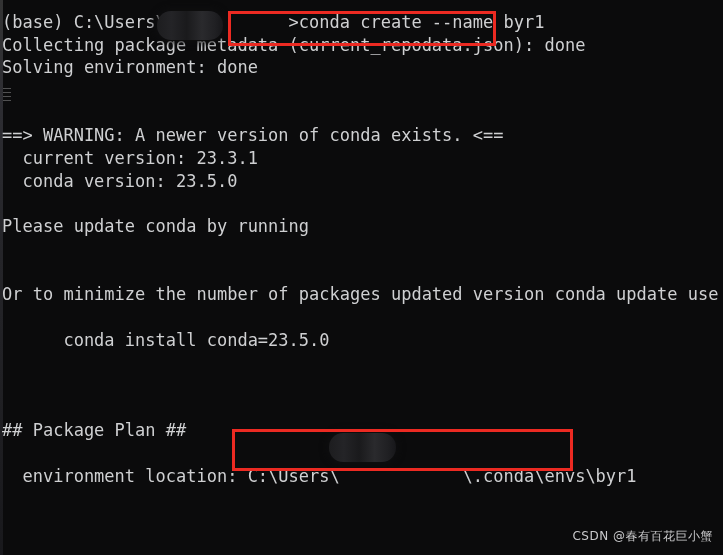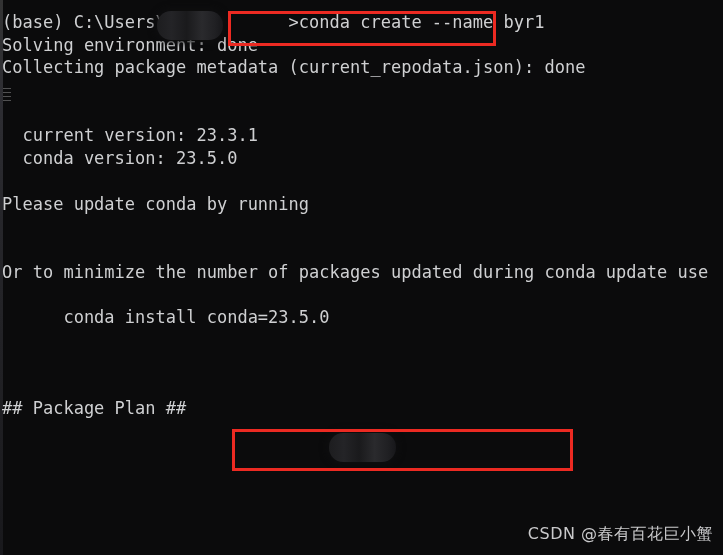--- a/index.html
+++ b/index.html
@@ -86,59 +86,61 @@
     pointer-events: none;
   }
   .redbox.b1 { left: 228px; top: 11px;  width: 268px; height: 35px; }
   .redbox.b2 { left: 232px; top: 429px; width: 341px; height: 42px; }
 
   .watermark {
     position: absolute;
     right: 10px;
     bottom: 10px;
     font-family: "DejaVu Sans", "Liberation Sans", sans-serif;
-    font-size: 16px;
+    font-size: 12px;
     color: #c9c9cb;
     letter-spacing: .5px;
     white-space: pre;
   }
 </style>
 </head>
 <body>
 
 <div id="screen">
 
   <div class="left-edge"></div>
   <div class="scroll-marks">
     <i></i>
       <i></i>
       <i></i>
       <i></i>
   </div>
 
   <div class="console">
     <div class="line">(base) C:\Users\            &gt;conda create --name byr1</div>
+    <div class="line">Collecting package metadata (current_repodata.json): done</div>
     <div class="line">Solving environment: done</div>
-    <div class="line">Collecting package metadata (current_repodata.json): done</div>
     <div class="line blank"></div>
     <div class="line blank"></div>
+    <div class="line">==&gt; WARNING: A newer version of conda exists. &lt;==</div>
     <div class="line">  current version: 23.3.1</div>
     <div class="line">  conda version: 23.5.0</div>
     <div class="line blank"></div>
     <div class="line">Please update conda by running</div>
     <div class="line blank"></div>
     <div class="line blank"></div>
-    <div class="line">Or to minimize the number of packages updated during conda update use</div>
+    <div class="line">Or to minimize the number of packages updated version conda update use</div>
     <div class="line blank"></div>
     <div class="line">      conda install conda=23.5.0</div>
     <div class="line blank"></div>
     <div class="line blank"></div>
     <div class="line blank"></div>
     <div class="line">## Package Plan ##</div>
     <div class="line blank"></div>
+    <div class="line">  environment location: C:\Users\            \.conda\envs\byr1</div>
     <div class="line blank"></div>
     <div class="line blank"></div>
 
   </div>
 
   <div class="redaction r1"></div>
   <div class="redaction r2"></div>
 
   <div class="redbox b1"></div>
   <div class="redbox b2"></div>

